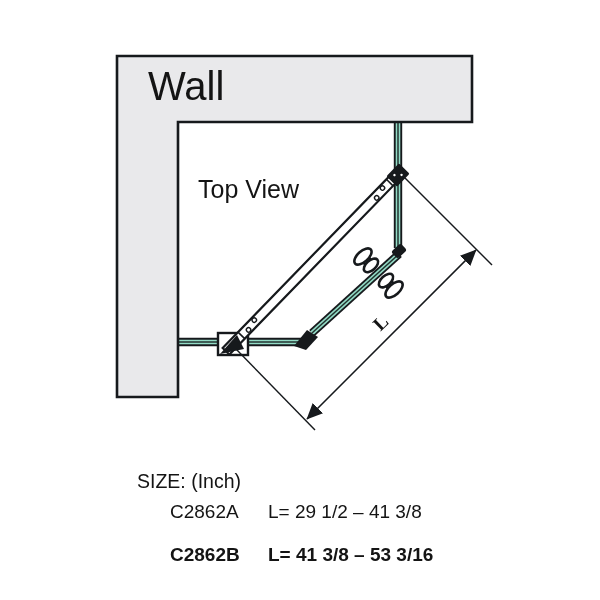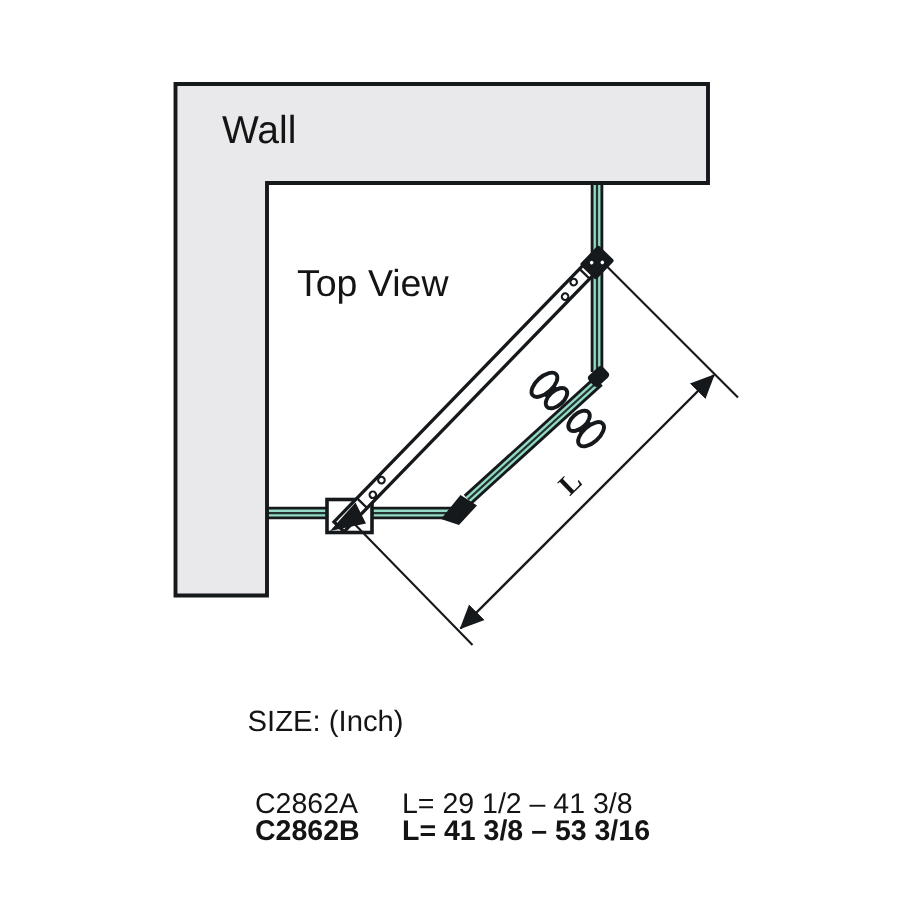--- a/index.html
+++ b/index.html
@@ -2,31 +2,31 @@
 <html><head>
 <meta charset="utf-8">
 <style>
   html,body{margin:0;padding:0;background:#ffffff;}
   #stage{
     position:relative;width:600px;height:600px;background:#ffffff;overflow:hidden;
     font-family:"Liberation Sans", sans-serif;color:#141414;
   }
   #diagram-svg{position:absolute;left:0;top:0;}
   .label{position:absolute;white-space:nowrap;color:#141414;}
-  .wall-label{left:148px;top:70px;font-size:26px;line-height:32px;text-align:center;}
+  .wall-label{left:148px;top:70px;font-size:40px;line-height:32px;text-align:center;}
   .topview-label{left:198px;top:176px;font-size:25px;line-height:26px;}
   .dim-label{
     left:366px;top:308px;width:30px;height:30px;text-align:center;
     font-family:"Liberation Serif", serif;font-weight:bold;font-size:19px;line-height:30px;
     transform:rotate(-44deg);
   }
-  .size-heading{left:137px;top:469px;font-size:19.5px;line-height:24px;margin-left:28px;}
+  .size-heading{left:137px;top:469px;font-size:19.5px;line-height:24px;}
   .size-row{position:absolute;left:170px;font-size:19px;line-height:24px;white-space:nowrap;}
   .size-row .model{display:inline-block;width:98px;}
-  .row-a{top:525px;}
+  .row-a{top:500px;}
   .row-b{top:543px;font-weight:bold;}
 
   
   .ink{stroke:#16191c;}
   .glass-base{stroke:#16191c;stroke-width:8.4;fill:none;}
   .glass-fill{stroke-width:4.6;fill:none;}
   .glass-core{stroke-width:1.5;fill:none;}
   .thin{stroke:#16191c;stroke-width:1.4;fill:none;}
   .dimline{stroke:#16191c;stroke-width:1.6;fill:none;}
   .whitepart{fill:#ffffff;stroke:#16191c;}

